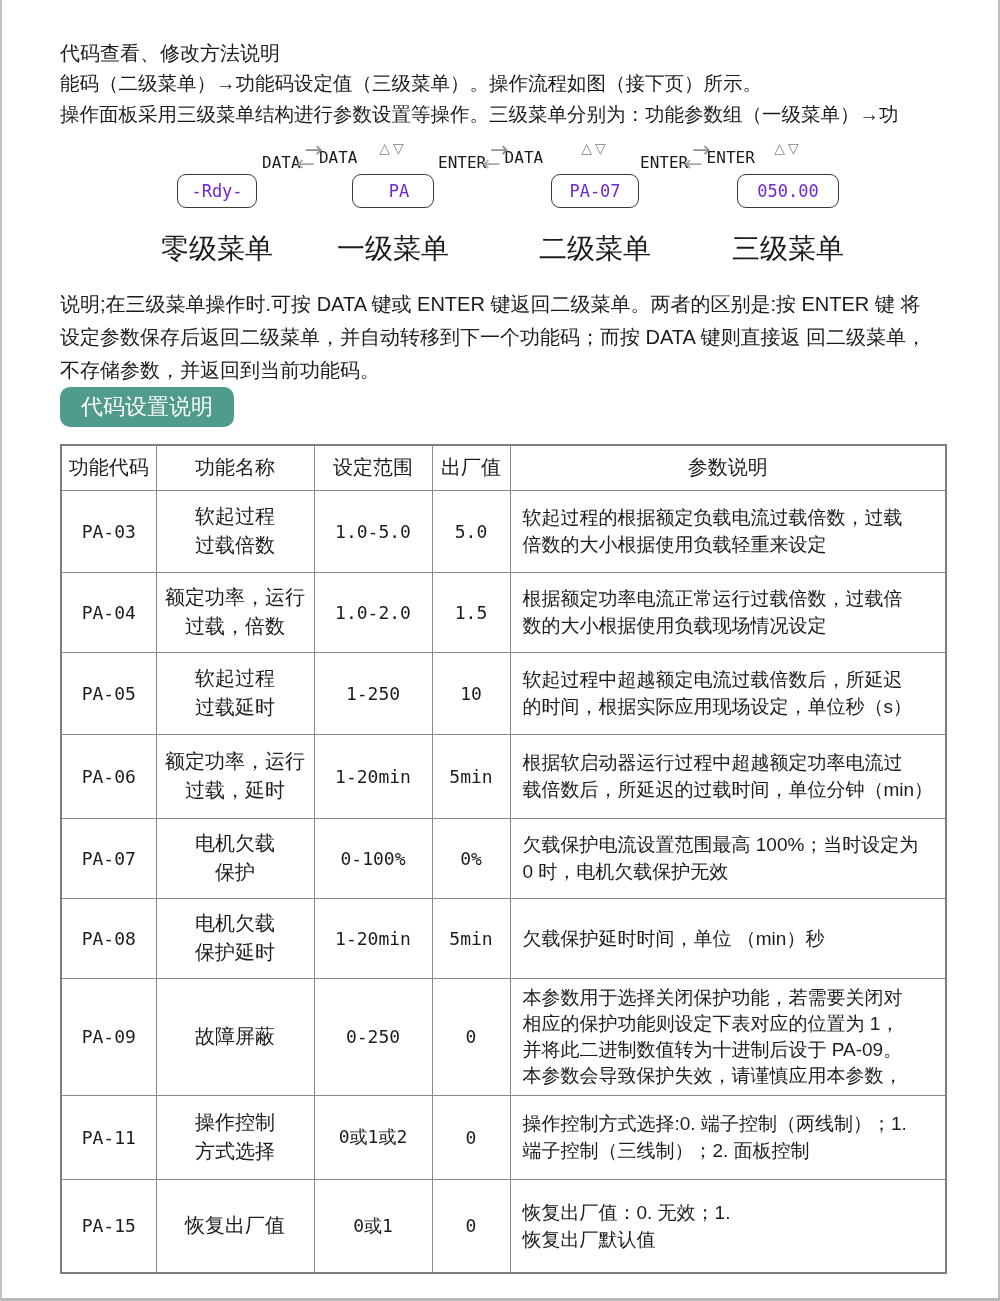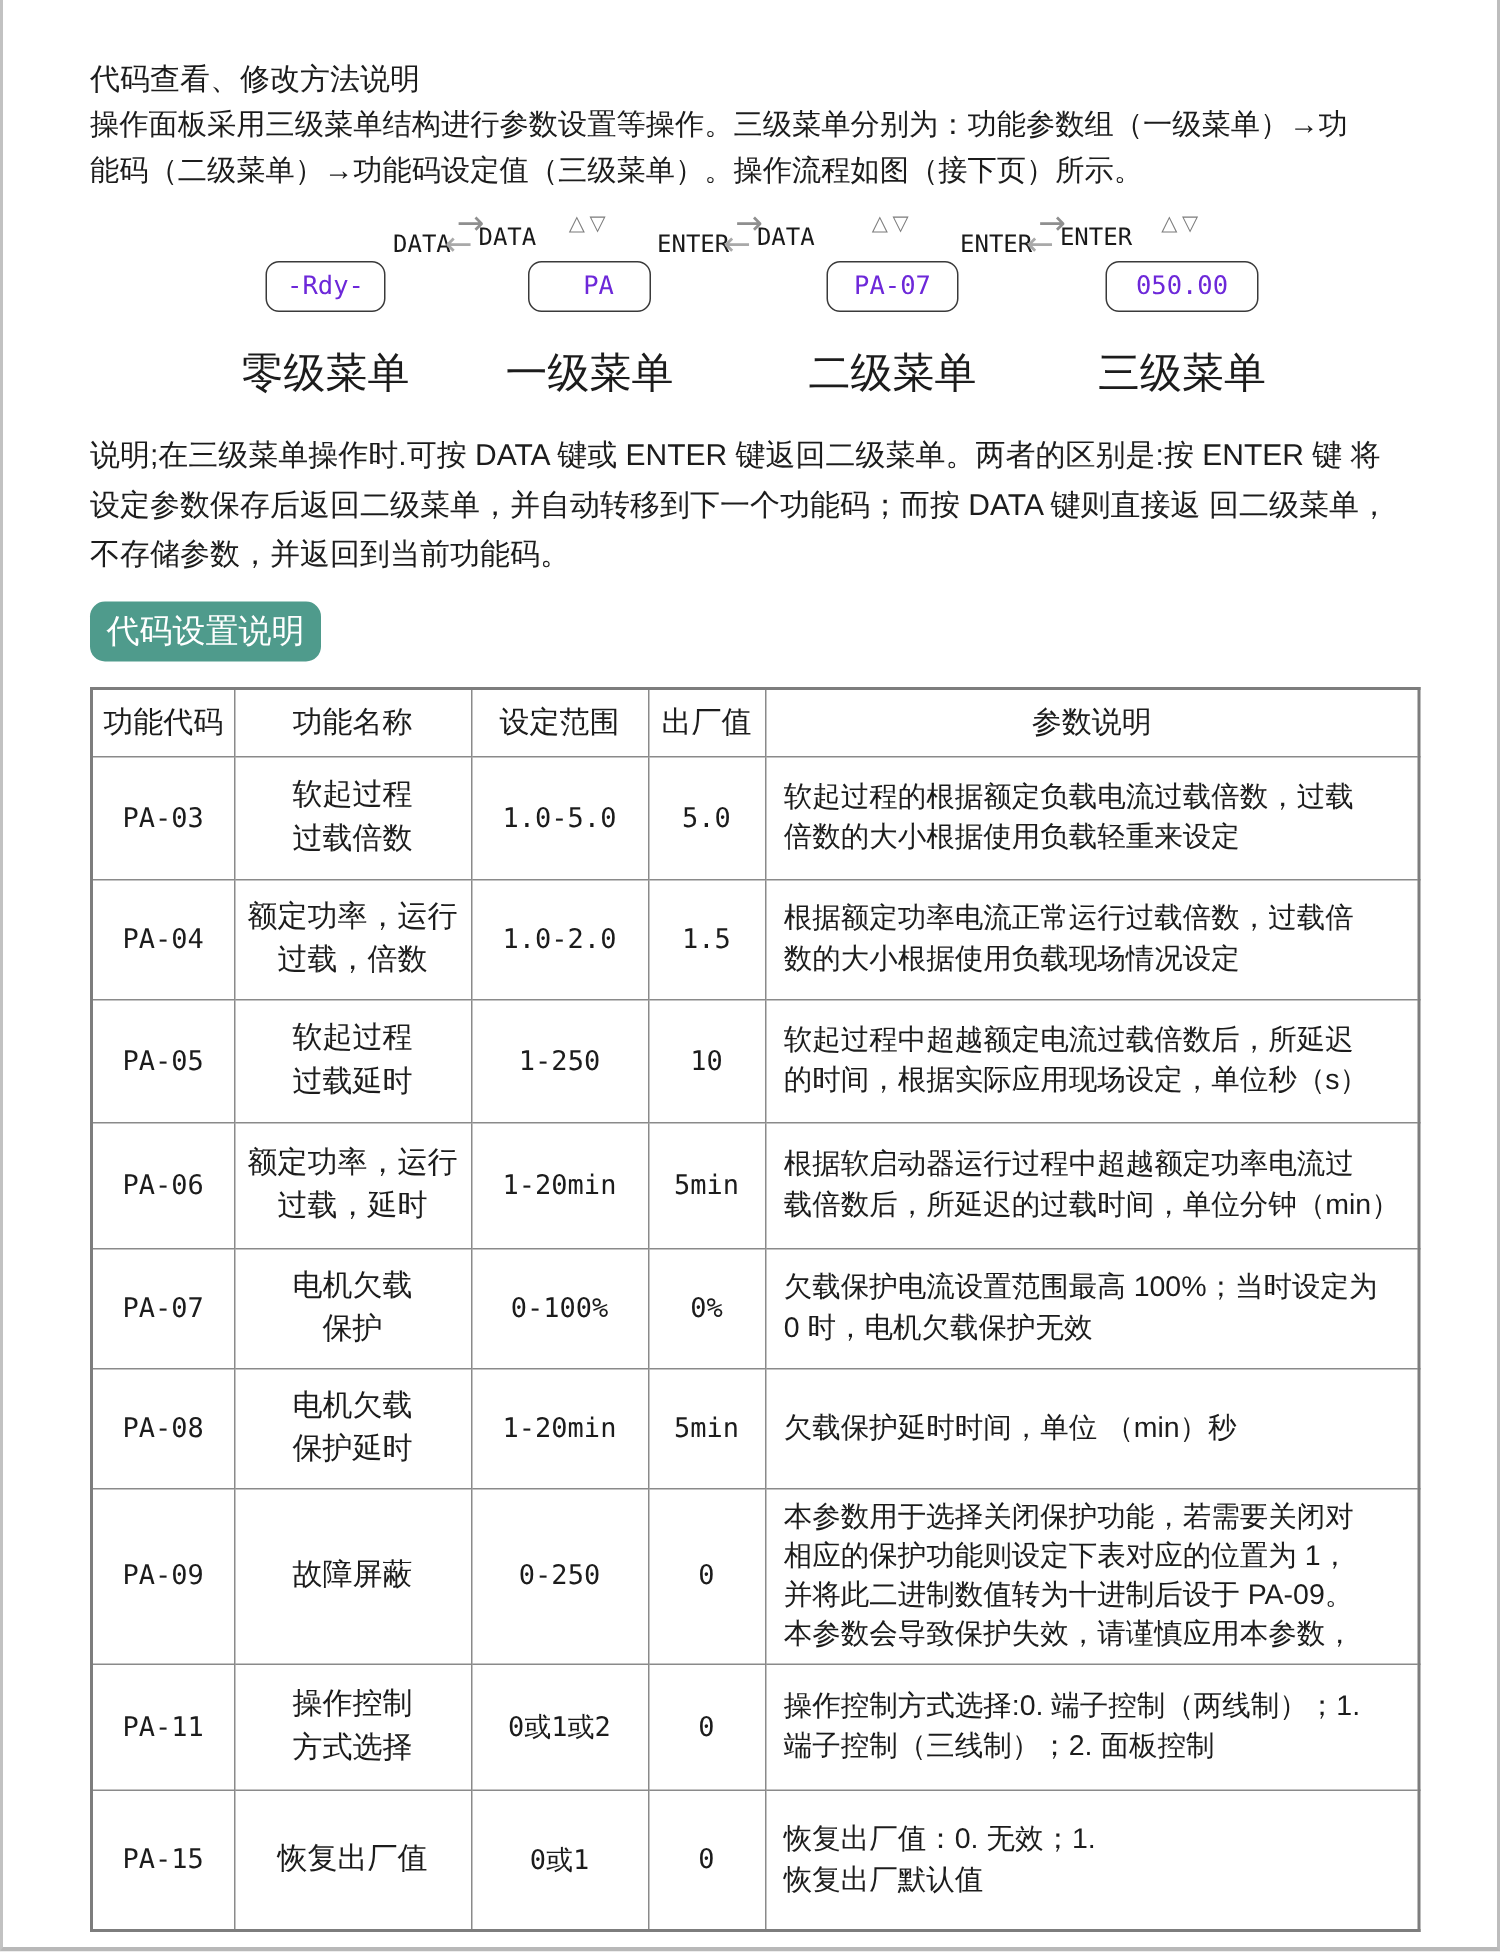--- a/index.html
+++ b/index.html
@@ -29,22 +29,22 @@
   .arrows{height:32px;display:flex;flex-direction:column;justify-content:center;}
   .ar,.al{font-family:"DejaVu Sans",sans-serif;font-size:22px;line-height:14px;}
   .ar{color:#8f8f8f;transform:translateX(4px);}
   .al{color:#a9a9a9;transform:translateX(-4px);}
   .t-bot{margin-top:1px;font-family:"DejaVu Sans Mono",monospace;font-size:16px;color:#1a1a1a;}
 
   
   .note{margin-top:18px;font-size:20px;line-height:33px;}
 
   
-  .badge{display:inline-block;margin-top:14px;background:#4f9b8c;color:#ffffff;
-         font-size:22px;line-height:26px;padding:7px 11px;border-radius:10px;}
+  .badge{display:inline-block;background:#4f9b8c;color:#ffffff;
+         font-size:22px;line-height:26px;padding:7px 21px;border-radius:10px;}
 
   
   table.params{margin-top:17px;border-collapse:collapse;table-layout:fixed;width:885px;
                border:2px solid #7d7d7d;}
   table.params th,table.params td{border:1px solid #8a8a8a;box-sizing:border-box;}
   table.params th{height:45px;font-weight:400;font-size:20px;}
   .c-code,.c-range,.c-factory{text-align:center;font-family:"DejaVu Sans Mono",monospace;font-size:18px;vertical-align:middle;}
   .c-name{text-align:center;font-size:20px;line-height:29px;vertical-align:middle;white-space:pre-line;}
   .c-desc{text-align:left;font-size:19px;line-height:27px;vertical-align:middle;
           padding:6px 6px 6px 12px;white-space:pre-line;}
@@ -52,22 +52,22 @@
   .row-4{height:80px;}.row-5{height:80px;}.row-6{height:106px;}.row-7{height:84px;}.row-8{height:94px;}
   .row-6 .c-desc{line-height:26px;}
 </style>
 </head>
 <body>
 
 <div class="page">
 
   <div class="intro">
     <div class="intro-title">代码查看、修改方法说明</div>
+    <div class="intro-line">能码（二级菜单）→功能码设定值（三级菜单）。操作流程如图（接下页）所示。</div>
     <div class="intro-line">操作面板采用三级菜单结构进行参数设置等操作。三级菜单分别为：功能参数组（一级菜单）→功</div>
-    <div class="intro-line">能码（二级菜单）→功能码设定值（三级菜单）。操作流程如图（接下页）所示。</div>
   </div>
 
   <div class="diagram">
 
     <div class="lvl">
       <div class="tri ghost">△▽</div>
       <div class="menu-box b0">-Rdy-</div>
       <div class="cap">零级菜单</div>
     </div>
 

